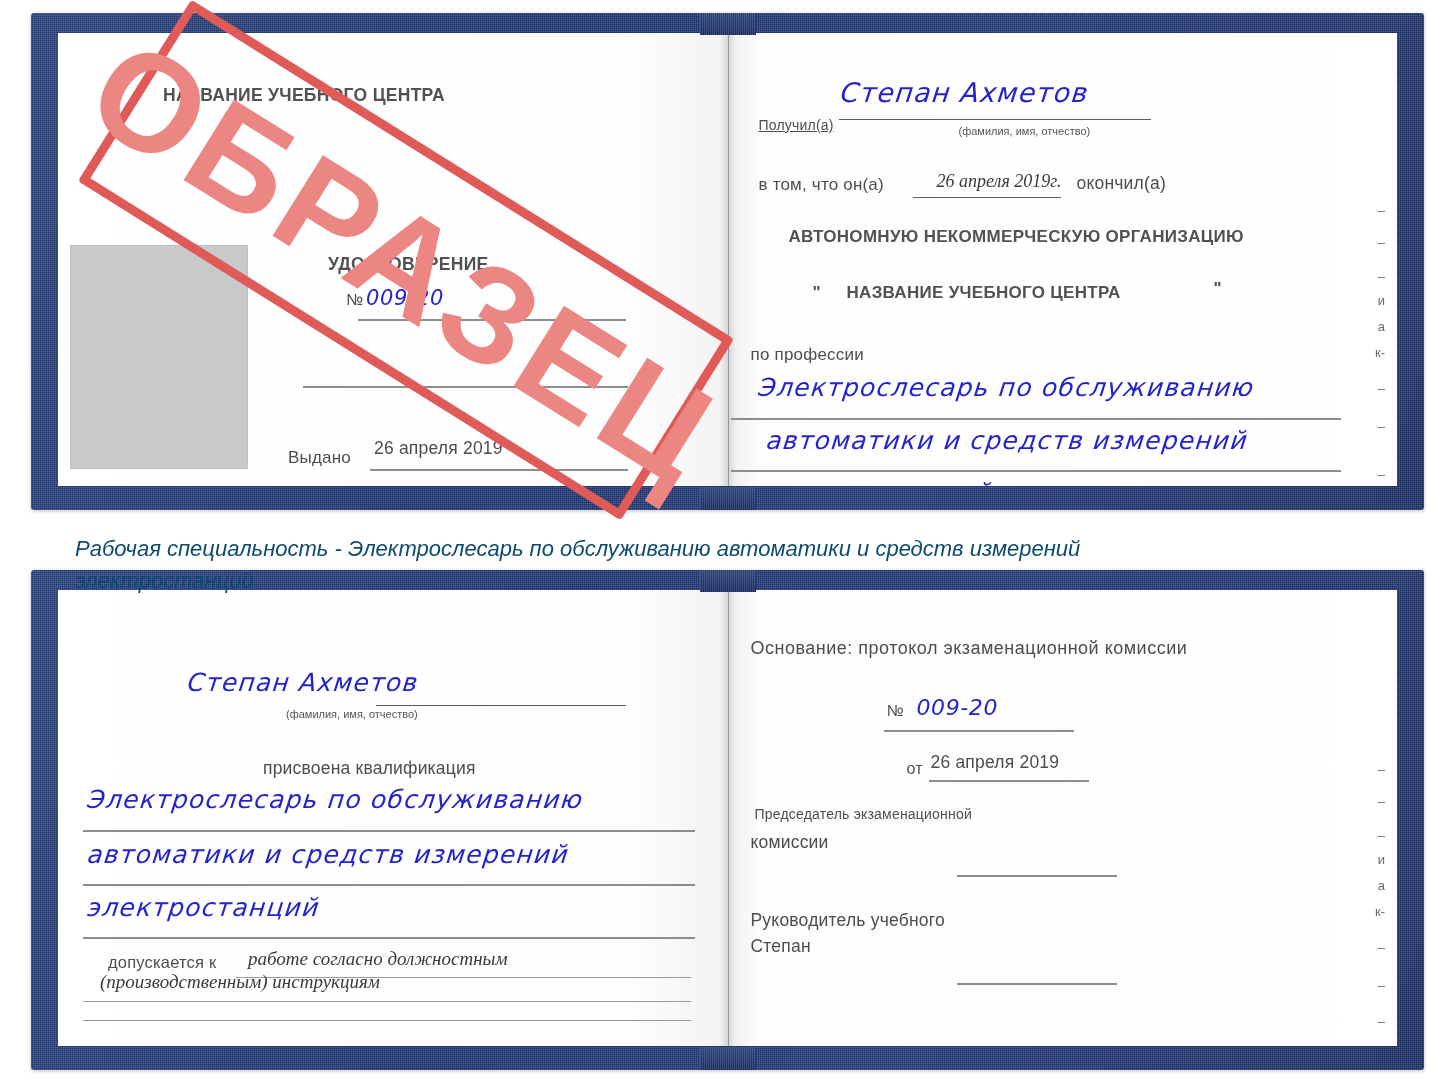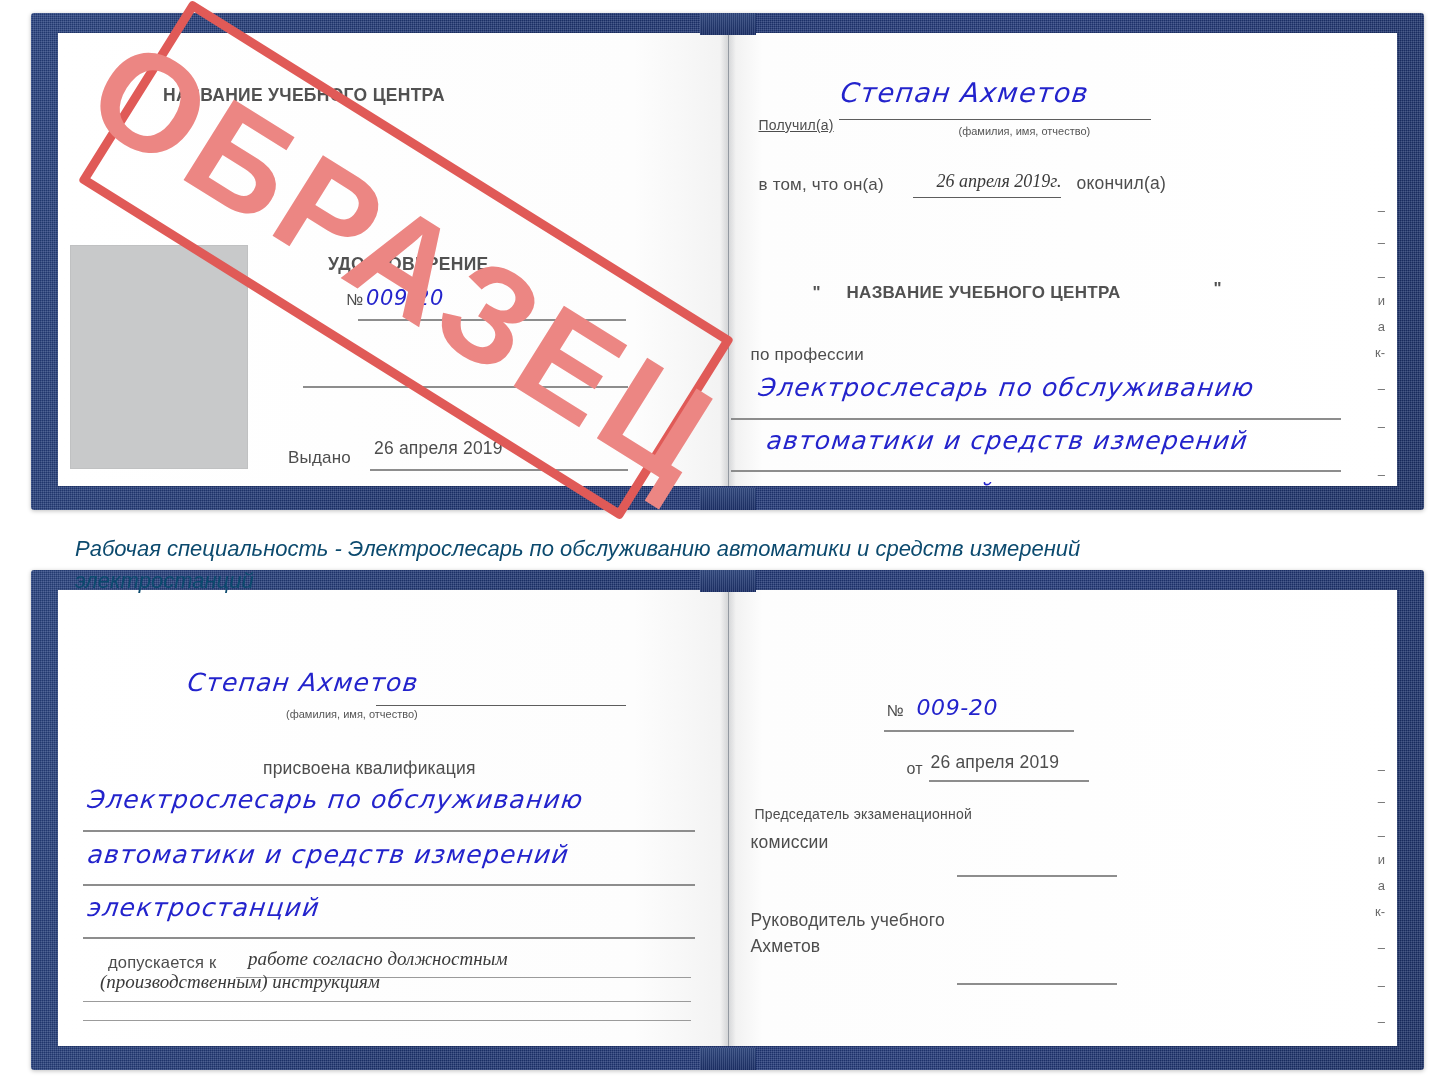--- a/index.html
+++ b/index.html
@@ -179,20 +179,21 @@
       <div class="t print" style="left:30px;top:84px;font-size:14px;text-decoration:underline;">Получил(а)</div>
       <div class="t hand" style="left:110px;top:44px;font-size:27px;">Степан Ахметов</div>
       <div class="rule dark" style="left:110px;top:86px;width:312px;"></div>
       <div class="t tiny" style="left:230px;top:92px;">(фамилия, имя, отчество)</div>
 
       <div class="t print" style="left:30px;top:142px;font-size:17px;">в том, что он(а)</div>
       <div class="t serif-it" style="left:188px;top:138px;font-size:18px;margin-left:20px;">26 апреля 2019г.</div>
       <div class="rule dark" style="left:184px;top:164px;width:148px;"></div>
       <div class="t print" style="left:348px;top:140px;font-size:17.5px;">окончил(а)</div>
 
+      <div class="t caps" style="left:60px;top:194px;font-size:17px;">АВТОНОМНУЮ НЕКОММЕРЧЕСКУЮ ОРГАНИЗАЦИЮ</div>
       <div class="t caps" style="left:84px;top:250px;font-size:17px;">"</div>
       <div class="t caps" style="left:118px;top:250px;font-size:17px;">НАЗВАНИЕ УЧЕБНОГО ЦЕНТРА</div>
       <div class="t caps" style="left:485px;top:246px;font-size:17px;">"</div>
 
       <div class="t print" style="left:22px;top:312px;font-size:17px;">по профессии</div>
 
       <div class="t hand" style="left:28px;top:340px;font-size:25px;">Электрослесарь по обслуживанию</div>
       <div class="rule" style="left:2px;top:385px;width:610px;"></div>
 
       <div class="t hand" style="left:36px;top:393px;font-size:25px;">автоматики и средств измерений</div>
@@ -251,35 +252,36 @@
       <div class="t serif-it" style="left:190px;top:358px;font-size:19px;">работе согласно должностным</div>
       <div class="rule thin" style="left:178px;top:387px;width:455px;"></div>
 
       <div class="t serif-it" style="left:42px;top:381px;font-size:19px;">(производственным) инструкциям</div>
       <div class="rule thin" style="left:25px;top:411px;width:608px;"></div>
 
       <div class="rule thin" style="left:25px;top:430px;width:608px;"></div>
     </div>
 
     <div class="page page-right">
+      <div class="t print" style="left:22px;top:48px;font-size:18px;letter-spacing:.5px;">Основание: протокол экзаменационной комиссии</div>
 
       <div class="t print" style="left:158px;top:112px;font-size:16px;">№</div>
       <div class="t handq" style="left:188px;top:105px;font-size:22px;">009-20</div>
       <div class="rule" style="left:155px;top:140px;width:190px;"></div>
 
       <div class="t print" style="left:178px;top:170px;font-size:16px;">от</div>
       <div class="t print" style="left:202px;top:162px;font-size:17.5px;">26 апреля 2019</div>
       <div class="rule" style="left:200px;top:190px;width:160px;"></div>
 
       <div class="t print" style="left:26px;top:216px;font-size:14px;">Председатель экзаменационной</div>
       <div class="t print" style="left:22px;top:242px;font-size:17.5px;">комиссии</div>
       <div class="rule" style="left:228px;top:285px;width:160px;"></div>
 
       <div class="t print" style="left:22px;top:320px;font-size:17.5px;">Руководитель учебного</div>
-      <div class="t print" style="left:22px;top:346px;font-size:17.5px;">Ахметов</div>
+      <div class="t print" style="left:22px;top:346px;font-size:17.5px;">Степан</div>
       <div class="rule" style="left:228px;top:393px;width:160px;"></div>
 
       <div class="edge-col">
         <span style="top:172px;">–</span>
         <span style="top:204px;">–</span>
         <span style="top:238px;">–</span>
         <span style="top:262px;">и</span>
         <span style="top:288px;">а</span>
         <span style="top:314px;">к-</span>
         <span style="top:350px;">–</span>

